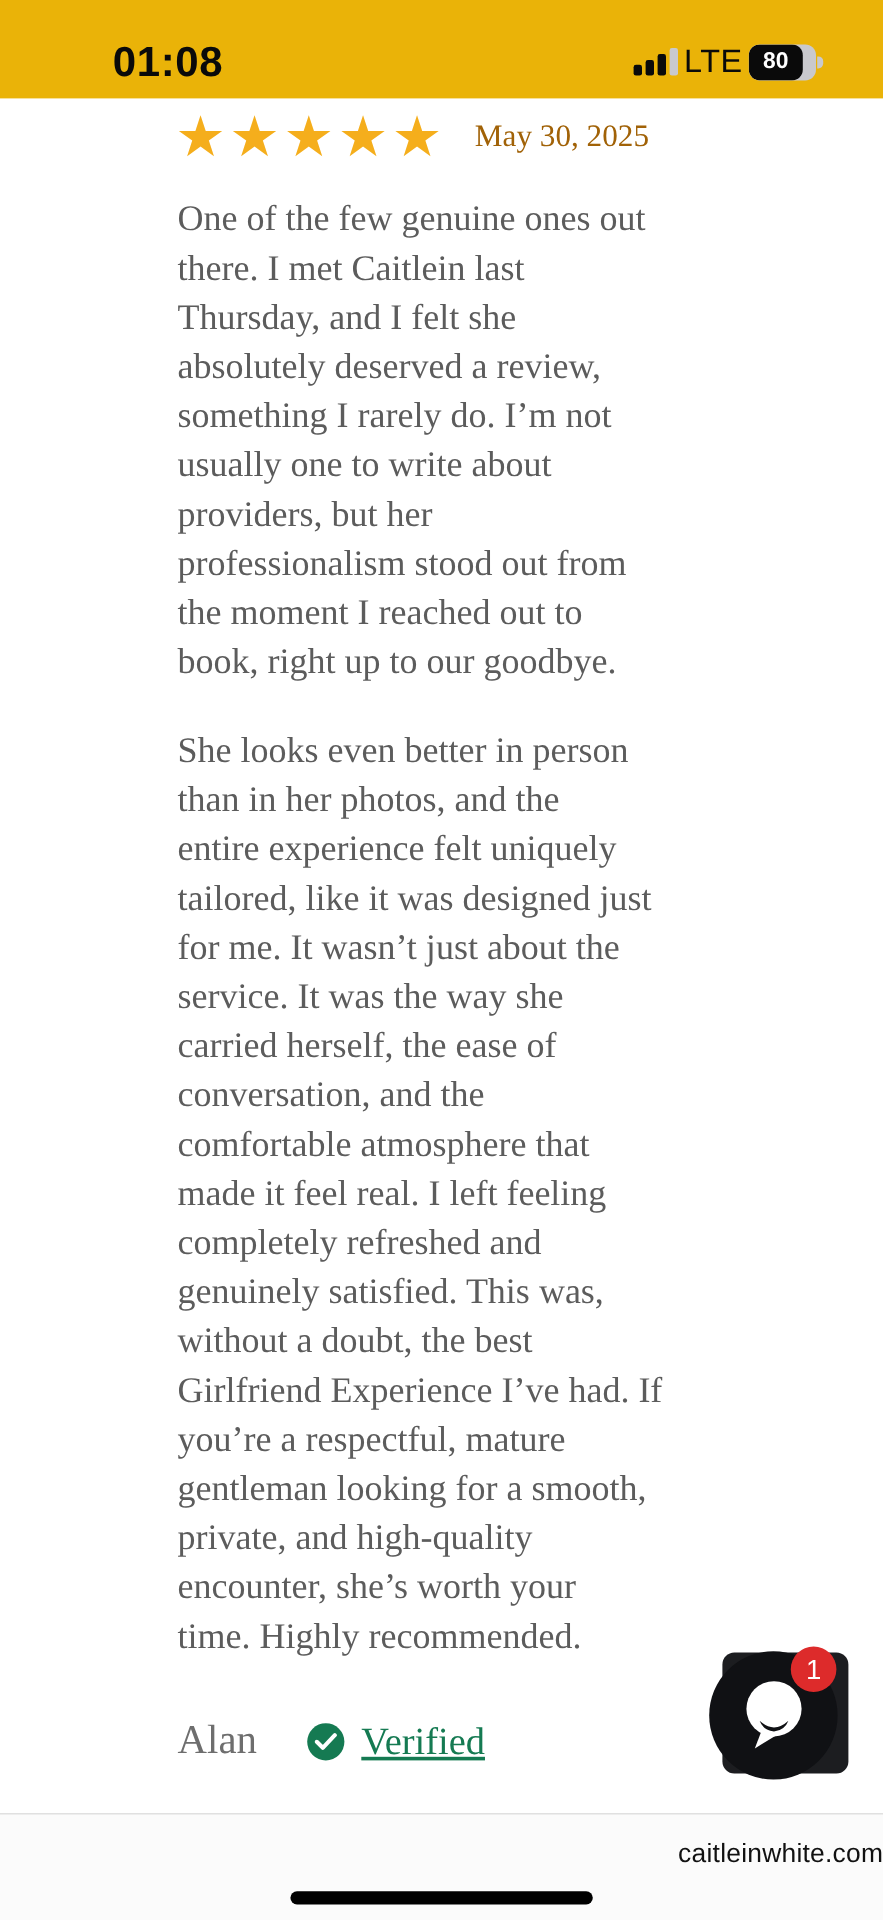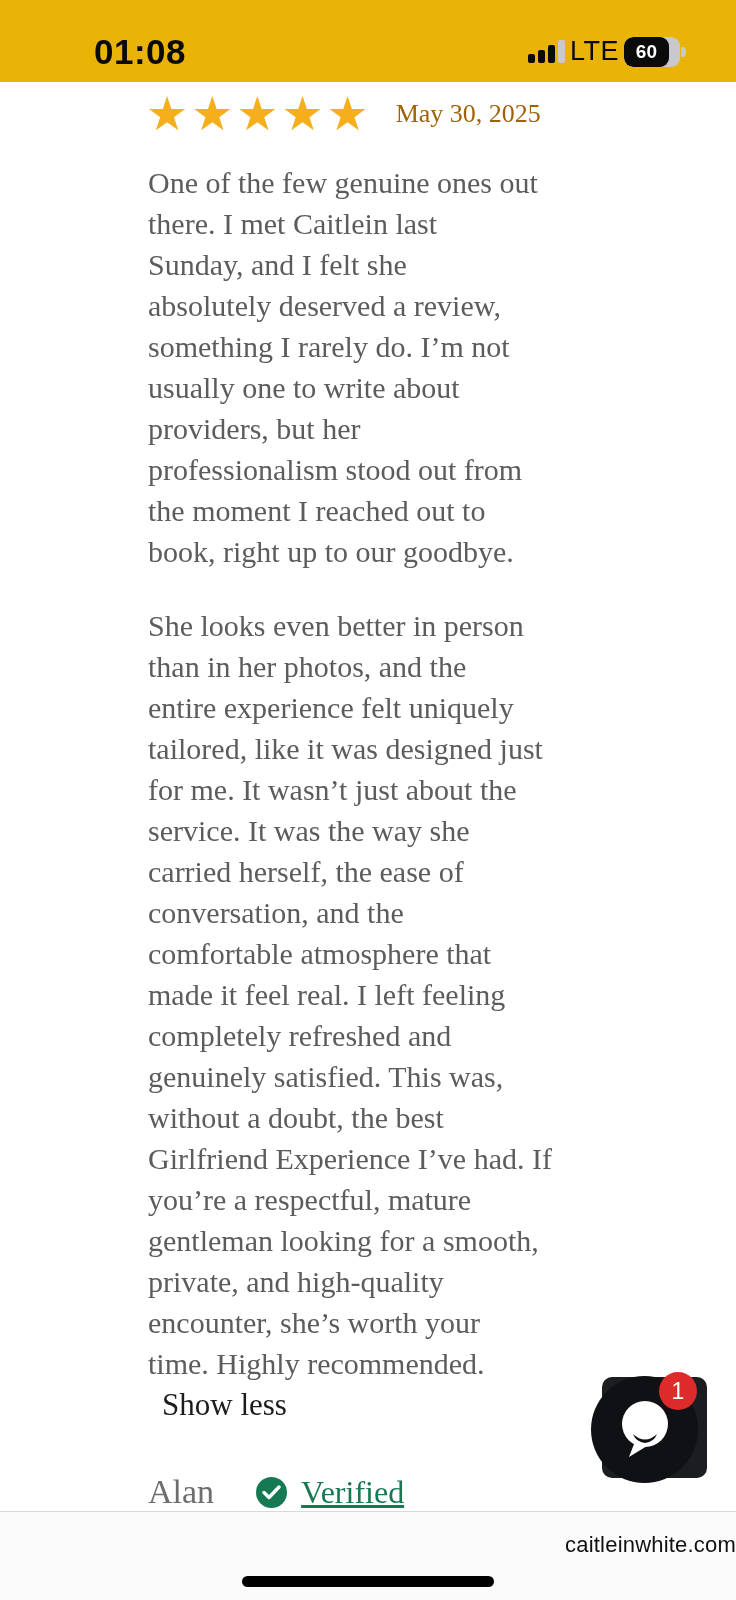--- a/index.html
+++ b/index.html
@@ -118,37 +118,37 @@
     <div class="signal">
       <div class="bar b1"></div>
         <div class="bar b2"></div>
         <div class="bar b3"></div>
         <div class="bar b4"></div>
     </div>
     <div class="network-label">LTE</div>
     <div class="battery">
       <div class="battery-body">
         <div class="battery-fill" style="width: 80%;">
-          <span>60</span>
+          <span>80</span>
         </div>
       </div>
       <div class="battery-cap"></div>
     </div>
   </div>
 </div>
 
 <div class="rating-row">
   <div class="stars">★★★★★</div>
   <div class="review-date">May 30, 2025</div>
 </div>
 
 <div class="review-body">
   <p class="review-para">One of the few genuine ones out
 there. I met Caitlein last
-Sunday, and I felt she
+Thursday, and I felt she
 absolutely deserved a review,
 something I rarely do. I’m not
 usually one to write about
 providers, but her
 professionalism stood out from
 the moment I reached out to
 book, right up to our goodbye.</p>
   <p class="review-para">She looks even better in person
 than in her photos, and the
 entire experience felt uniquely
@@ -161,21 +161,20 @@
 made it feel real. I left feeling
 completely refreshed and
 genuinely satisfied. This was,
 without a doubt, the best
 Girlfriend Experience I’ve had. If
 you’re a respectful, mature
 gentleman looking for a smooth,
 private, and high-quality
 encounter, she’s worth your
 time. Highly recommended.</p>
-  <button class="show-less">Show less</button>
 
   <div class="author-row">
     <span class="author-name">Alan</span>
     <span class="verified-badge">
       <svg width="19" height="15" viewBox="0 0 19 15">
         <path d="M2 7.5 L7 12.5 L17 2" stroke="#ffffff" stroke-width="3.4" fill="none" stroke-linecap="round" stroke-linejoin="round"></path>
       </svg>
     </span>
     <span class="verified-label">Verified</span>
   </div>

